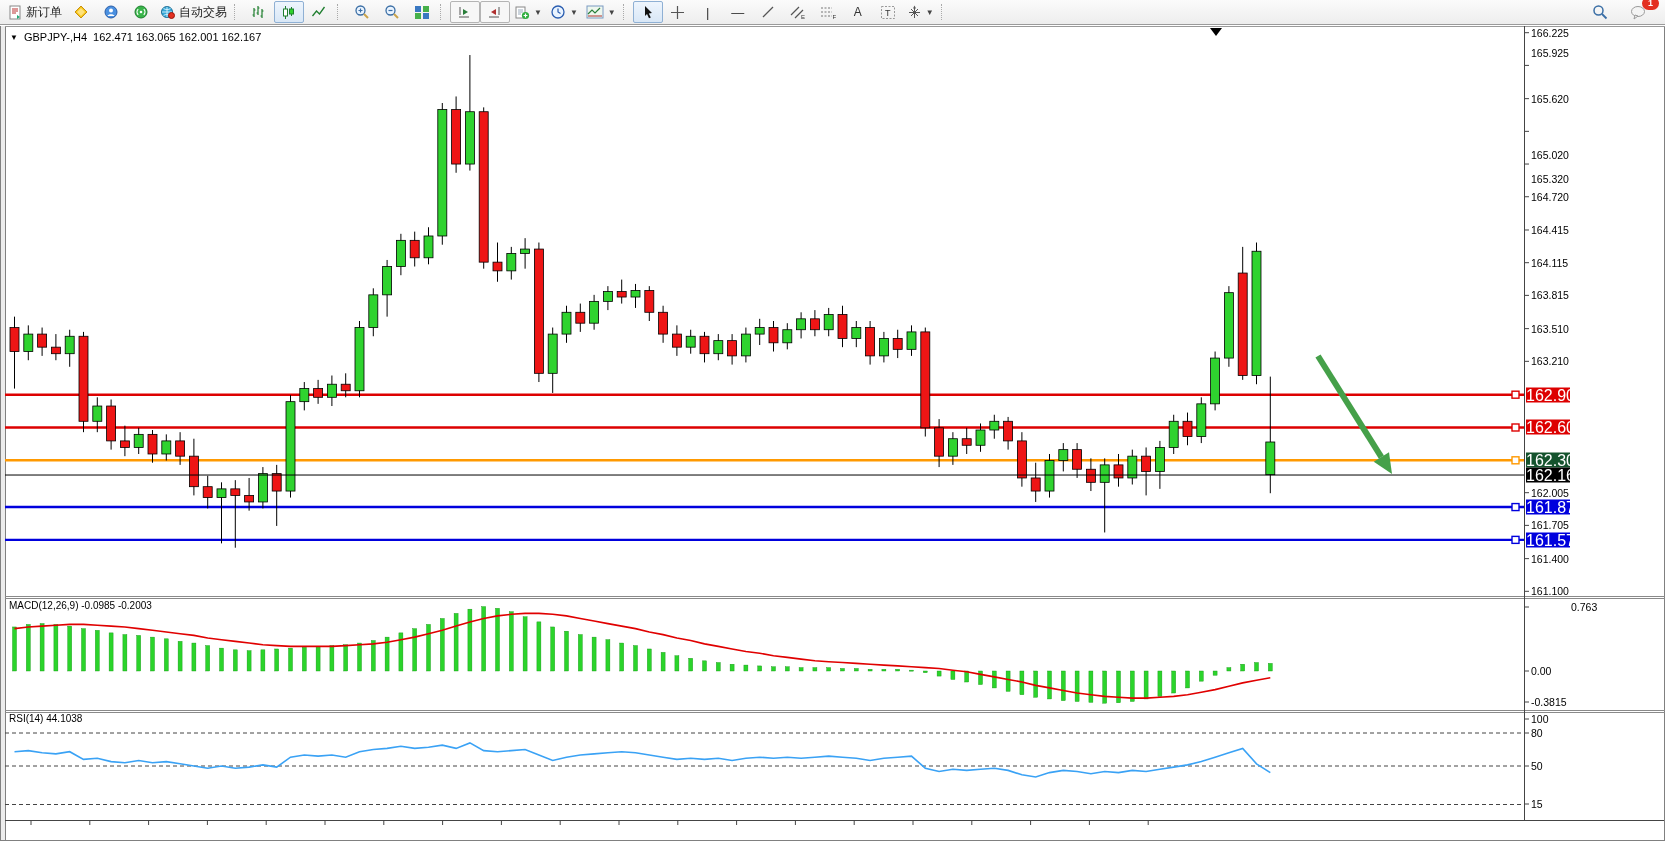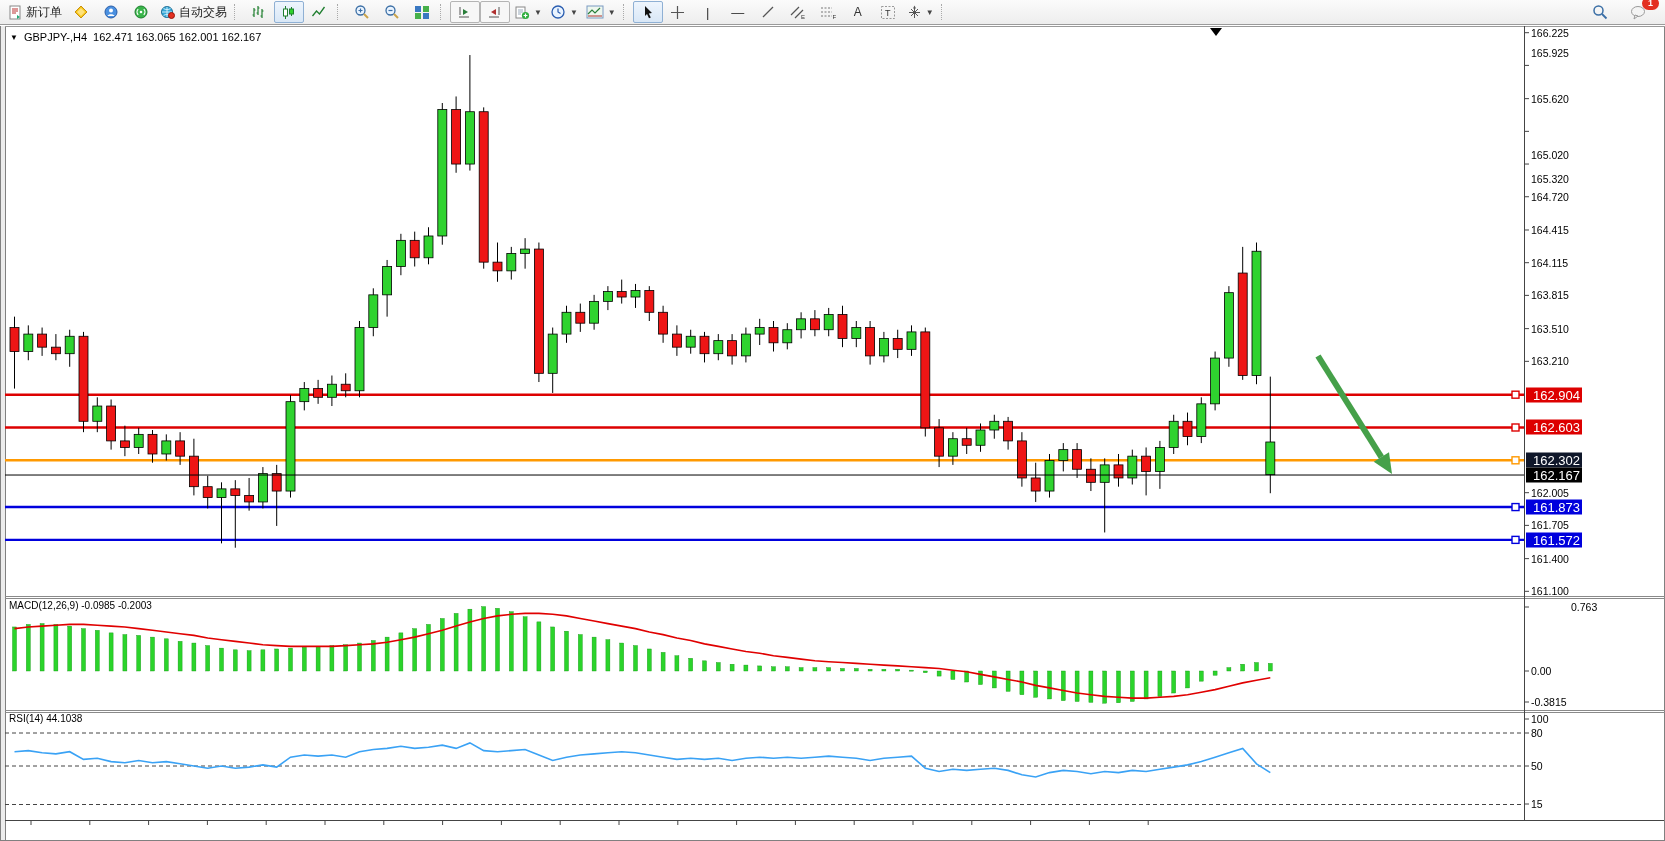--- a/index.html
+++ b/index.html
@@ -19,22 +19,22 @@
   #right-icons{margin-left:auto;display:flex;align-items:center;gap:8px;padding-right:8px;}
   #chat-wrap{position:relative;}
   #chat-badge{position:absolute;top:-5px;right:-7px;background:#e33022;color:#fff;border-radius:8px;
     min-width:13px;height:13px;font-size:9px;line-height:13px;text-align:center;padding:0 2px;font-weight:bold;}
   
   #chart-svg{position:absolute;top:0;left:0;z-index:1;}
   .txt{position:absolute;font-size:10.5px;color:#000;white-space:nowrap;z-index:3;}
   #chart-title{position:absolute;left:10px;top:31px;font-size:11px;color:#000;z-index:3;display:flex;gap:6px;align-items:center;}
   #collapse-tri{font-size:8px;cursor:default;}
   .axis-label{transform:translateY(-50%);}
-  .tag{position:absolute;left:1526px;width:56px;height:15px;line-height:15px;color:#fff;font-size:13px;
-    padding-left:7px;box-sizing:border-box;z-index:4;transform:translateY(-50%);}
+  .tag{position:absolute;left:1526px;width:44px;height:15px;line-height:15px;color:#fff;font-size:16px;
+    padding-left:0;box-sizing:border-box;z-index:4;transform:translateY(-50%);}
   .ind-label{position:absolute;left:9px;font-size:10px;color:#000;z-index:3;}
   .date-label{position:absolute;top:824px;font-size:10.5px;color:#000;z-index:3;}
 </style>
 </head>
 <body>
 
 <div id="app">
 
   <div id="toolbar">
     <div class="tgrp">
@@ -617,21 +617,21 @@
       <div class="txt axis-label" style="left: 1531px; top: 262.69px;">164.115</div>
       <div class="txt axis-label" style="left: 1531px; top: 295.39px;">163.815</div>
       <div class="txt axis-label" style="left: 1531px; top: 328.635px;">163.510</div>
       <div class="txt axis-label" style="left: 1531px; top: 361.335px;">163.210</div>
       <div class="txt axis-label" style="left: 1531px; top: 492.68px;">162.005</div>
       <div class="txt axis-label" style="left: 1531px; top: 525.38px;">161.705</div>
       <div class="txt axis-label" style="left: 1531px; top: 558.625px;">161.400</div>
       <div class="txt axis-label" style="left: 1531px; top: 591.325px;">161.100</div>
       <div class="tag" style="left: 1526px; top: 394.689px; background: rgb(221, 0, 0);">162.904</div>
       <div class="tag" style="left: 1526px; top: 427.498px; background: rgb(221, 0, 0);">162.603</div>
-      <div class="tag" style="left: 1526px; top: 460.307px; background: #0f172a;">162.302</div>
+      <div class="tag" style="left: 1526px; top: 460.307px; background: #14532d;">162.302</div>
       <div class="tag" style="left: 1526px; top: 507.068px; background: rgb(0, 0, 221);">161.873</div>
       <div class="tag" style="left: 1526px; top: 539.877px; background: rgb(0, 0, 221);">161.572</div>
       <div class="tag" style="left: 1526px; top: 475.022px; background: rgb(0, 0, 0);">162.167</div>
       <div class="txt axis-label" style="left: 1531px; top: 607px; margin-left: 40px;">0.763</div>
       <div class="txt axis-label" style="left: 1531px; top: 671px;">0.00</div>
       <div class="txt axis-label" style="left: 1531px; top: 702px;">-0.3815</div>
       <div class="txt axis-label" style="left: 1531px; top: 719px;">100</div>
       <div class="txt axis-label" style="left: 1531px; top: 733px;">80</div>
       <div class="txt axis-label" style="left: 1531px; top: 766px;">50</div>
       <div class="txt axis-label" style="left: 1531px; top: 804px;">15</div>

